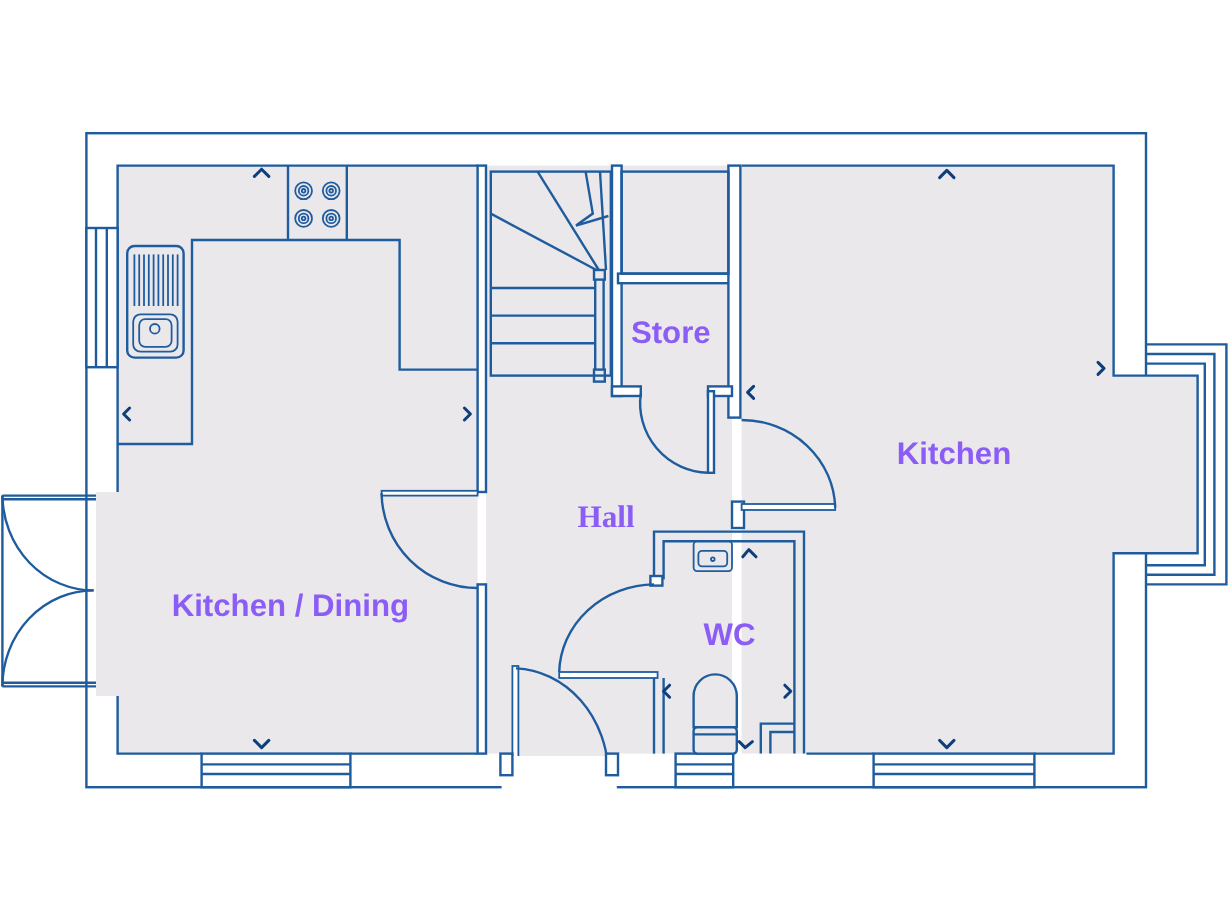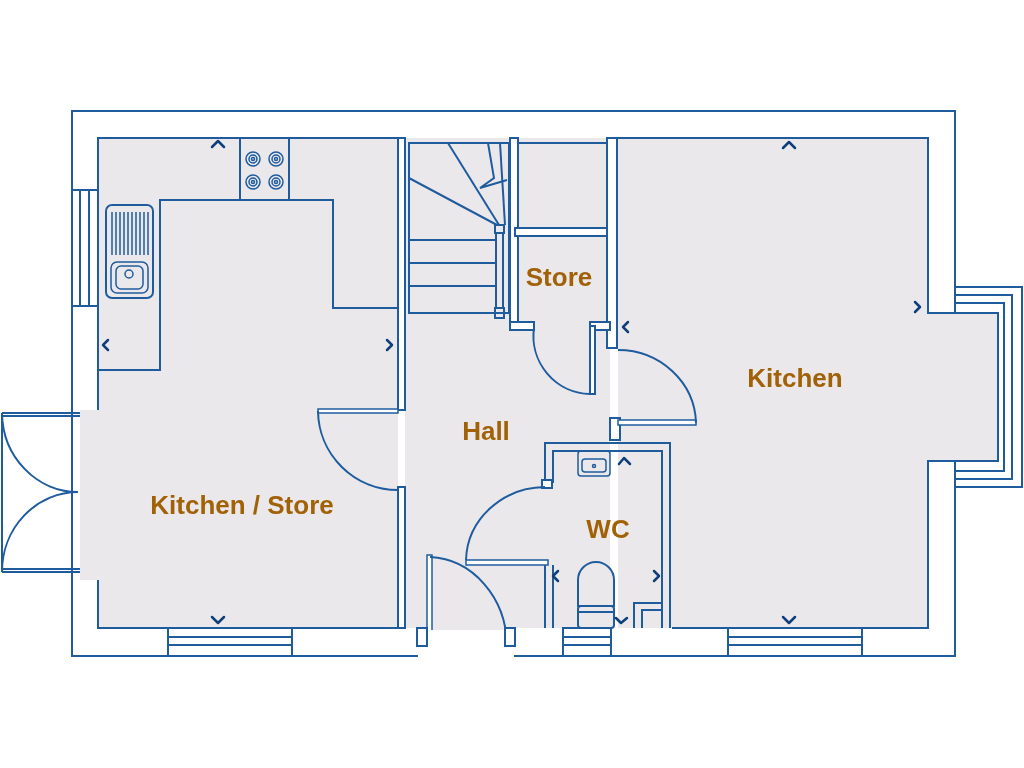--- a/index.html
+++ b/index.html
@@ -9,21 +9,21 @@
     .floor { fill: #ebe8ec; stroke: none; }
     .line { fill: none; stroke: #1f5c9e; stroke-width: 2; }
     .thin { fill: none; stroke: #1f5c9e; stroke-width: 1.5; }
     .winfill { fill: #ffffff; stroke: #1f5c9e; stroke-width: 2; }
     .fixture { fill: #ebe8ec; stroke: #1f5c9e; stroke-width: 2; }
     .arrow { fill: none; stroke: #0f3f7a; stroke-width: 2.5; stroke-linecap: round; stroke-linejoin: round; }
     .room-label {
       position: absolute;
       font-family: "Liberation Sans", sans-serif;
       font-weight: bold;
-      color: #a16207;
+      color: #8b5cf6;
       font-size: 26px;
       white-space: nowrap;
       transform: translate(-50%, -50%);
     }
   </style>
 </head>
 <body>
 
 <svg id="plan" viewBox="0 0 1024 768" xmlns="http://www.w3.org/2000/svg">
 
@@ -206,17 +206,17 @@
     <polyline class="arrow" points="783,148 789,142 795,148"></polyline>
     <polyline class="arrow" points="915,302 920,307 915,312"></polyline>
     <polyline class="arrow" points="783,617 789,623 795,617"></polyline>
     <polyline class="arrow" points="619,464 624,458 630,464"></polyline>
     <polyline class="arrow" points="654,571 659,576 654,581"></polyline>
     <polyline class="arrow" points="558,571 553,576 558,581"></polyline>
     <polyline class="arrow" points="616,618 621,623 627,618"></polyline>
   </g>
 </svg>
 
-<div class="room-label" style="left:242px; top:505px;">Kitchen / Store</div>
-<div class="room-label" style="left:486px; top:431px;">Hall</div>
+<div class="room-label" style="left:242px; top:505px;">Kitchen / Dining</div>
+<div class="room-label" style="left:505px; top:431px;font-family:Liberation Serif, serif;">Hall</div>
 <div class="room-label" style="left:559px; top:277px;">Store</div>
 <div class="room-label" style="left:795px; top:378px;">Kitchen</div>
 <div class="room-label" style="left:608px; top:529px;text-align:center;">WC</div>
 
 </body></html>

